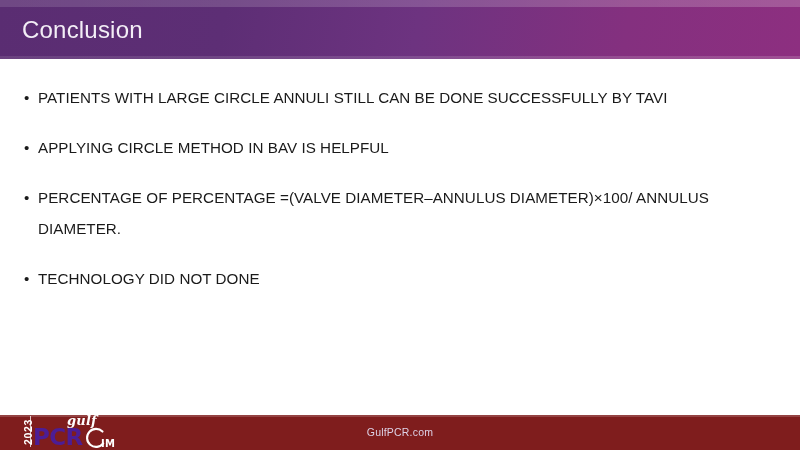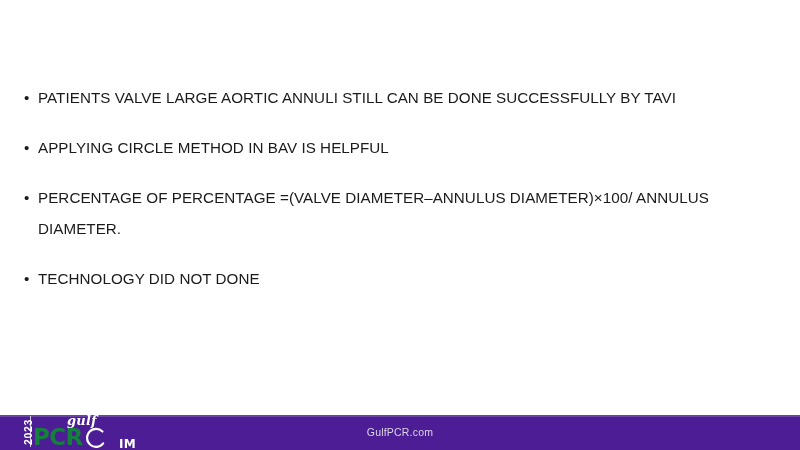--- a/index.html
+++ b/index.html
@@ -107,21 +107,21 @@
     max-width: 730px;
   }
 
   
   .footer-bar {
     position: absolute;
     left: 0;
     top: 415px;
     width: 800px;
     height: 35px;
-    background: #4c1d95;
+    background: #7f1d1d;
   }
   .footer-bar-sheen {
     position: absolute;
     left: 0;
     top: 0;
     width: 800px;
     height: 2px;
     background: rgba(255,255,255,0.17);
   }
   .footer-link {
@@ -182,56 +182,61 @@
     margin-left: 32px;
   }
   .logo-pcr {
     position: absolute;
     left: 21px;
     top: 12px;
     font-family: "DejaVu Sans", sans-serif;
     font-weight: 700;
     font-size: 23px;
     line-height: 24px;
-    color: #15803d;
+    color: #4c1d95;
     letter-spacing: -0.6px;
   }
   .logo-mark {
     position: absolute;
     left: 72px;
     top: 14px;
     width: 22px;
     height: 22px;
   }
   .logo-mark svg {
     display: block;
   }
   .logo-im {
     position: absolute;
-    left: 107px;
+    left: 89px;
     top: 27px;
     font-family: "DejaVu Sans", sans-serif;
     font-weight: 700;
-    font-size: 12px;
+    font-size: 10px;
     line-height: 8px;
     color: #ffffff;
     letter-spacing: 0.2px;
   }
 </style>
 </head>
 <body>
 
 <div class="slide">
 
+  <div class="title-band">
+    <div class="title-band-top-sheen"></div>
+    <div class="title-band-bottom-sheen"></div>
+    <div class="slide-title">Conclusion</div>
+  </div>
 
   <div class="body-area">
     <ul class="bullet-list">
       <li class="bullet-item">
         <span class="bullet-marker">•</span>
-        <span class="bullet-text">PATIENTS VALVE LARGE AORTIC ANNULI STILL CAN BE DONE SUCCESSFULLY BY TAVI</span>
+        <span class="bullet-text">PATIENTS WITH LARGE CIRCLE ANNULI STILL CAN BE DONE SUCCESSFULLY BY TAVI</span>
       </li>
       <li class="bullet-item">
         <span class="bullet-marker">•</span>
         <span class="bullet-text">APPLYING CIRCLE METHOD IN BAV IS HELPFUL</span>
       </li>
       <li class="bullet-item wide">
         <span class="bullet-marker">•</span>
         <span class="bullet-text">PERCENTAGE OF PERCENTAGE =(VALVE DIAMETER–ANNULUS DIAMETER)×100/ ANNULUS DIAMETER.</span>
       </li>
       <li class="bullet-item">

